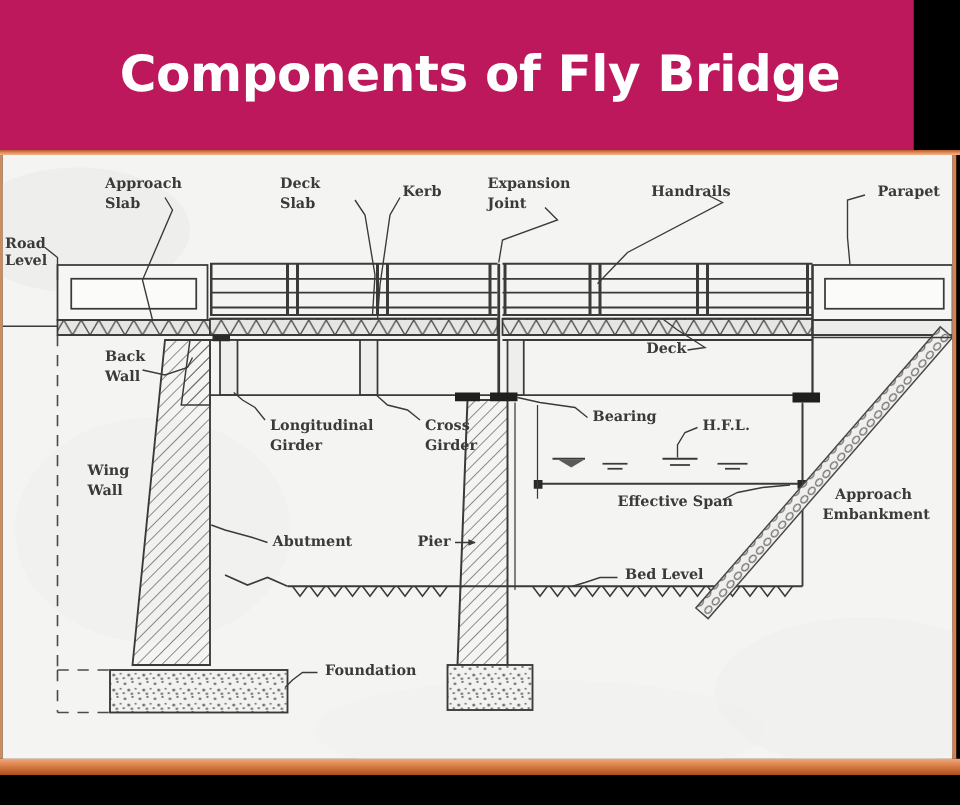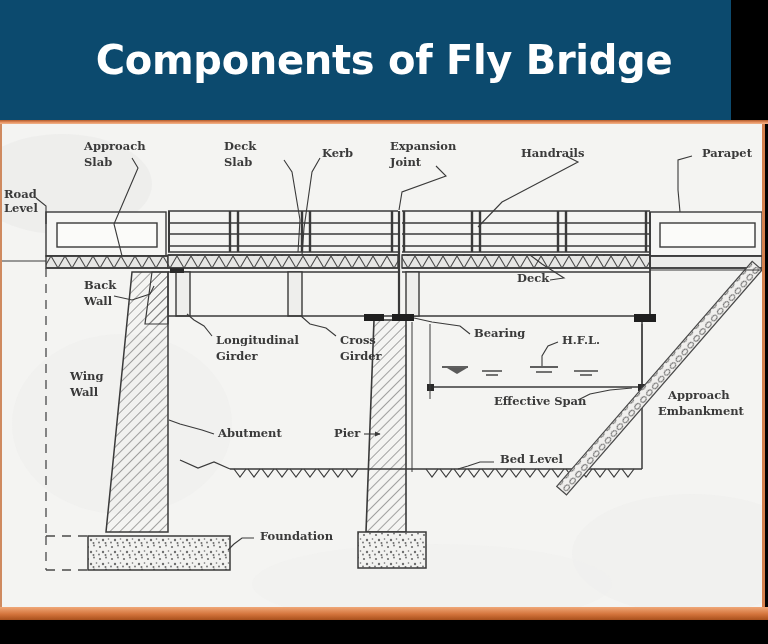--- a/index.html
+++ b/index.html
@@ -14,21 +14,21 @@
     background: #000000;
     overflow: hidden;
     font-family: "Liberation Sans", sans-serif;
   }
   
   #header {
     position: absolute;
     left: 0; top: 0;
     width: 731px;
     height: 120px;
-    background: #0c4a6e;
+    background: #be185d;
   }
   #header-title {
     position: absolute;
     left: 0; top: 0;
     width: 768px;
     height: 120px;
     display: flex;
     align-items: center;
     justify-content: center;
     color: #ffffff;

